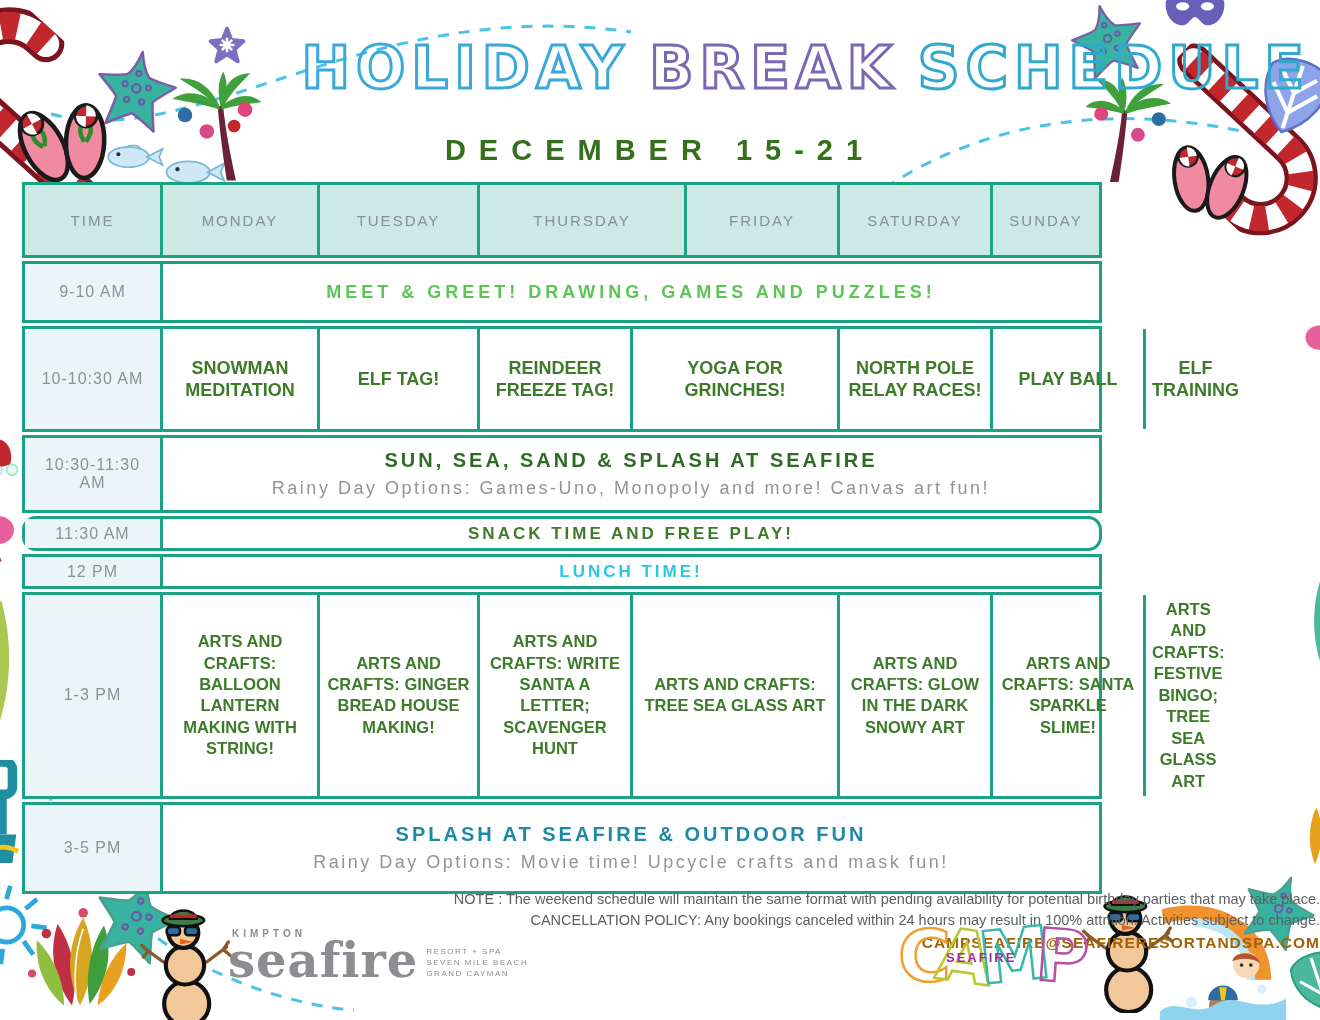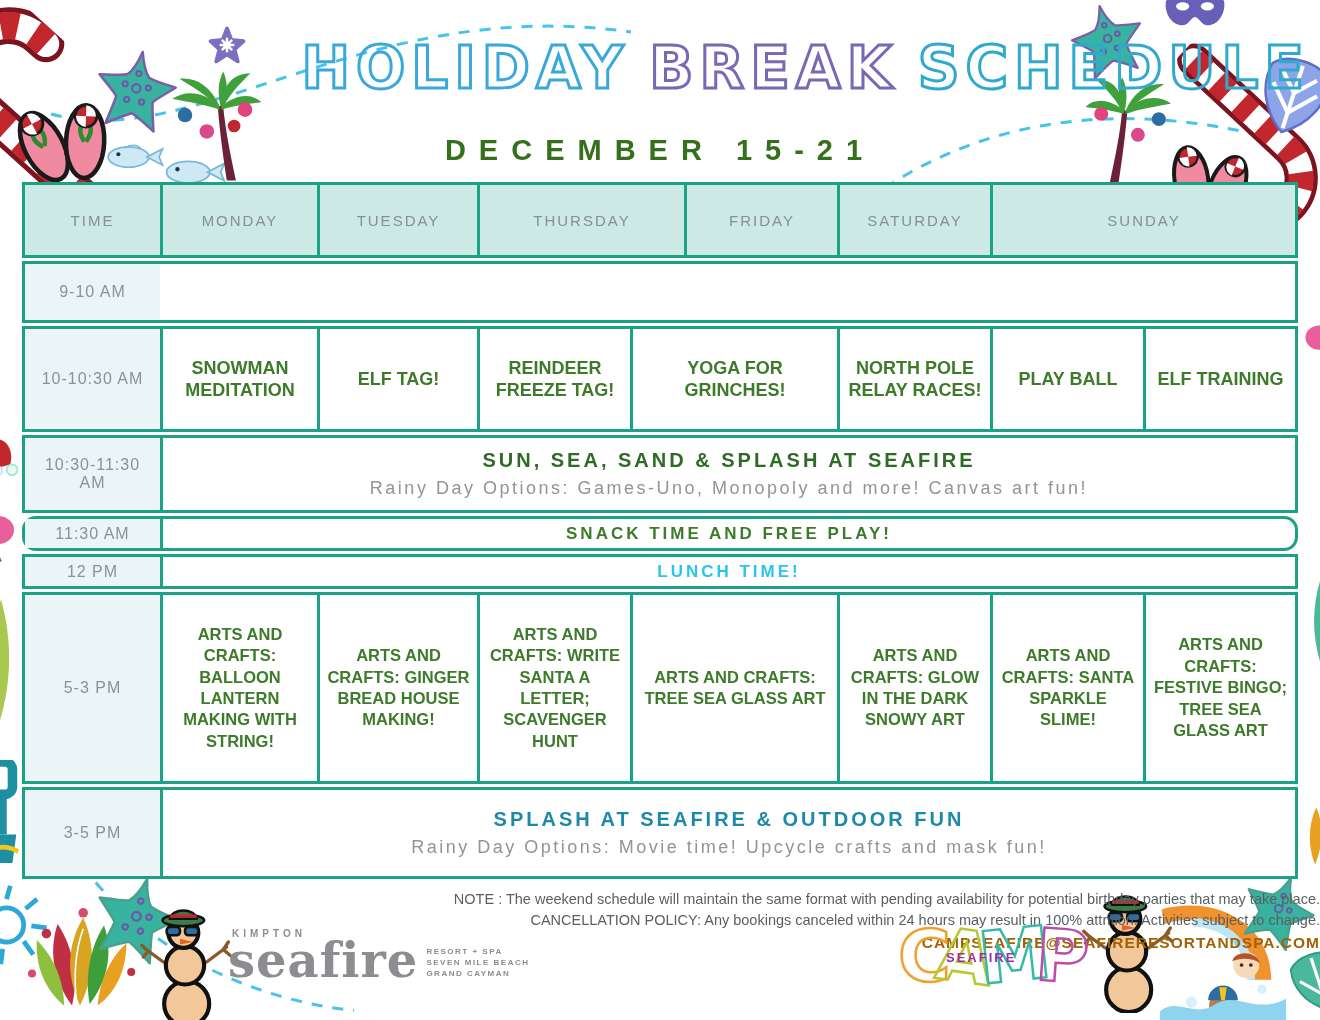--- a/index.html
+++ b/index.html
@@ -10,21 +10,21 @@
   .title{position:absolute;top:34px;left:0;right:0;text-align:right;z-index:3;
          font-family:"DejaVu Sans", sans-serif;font-weight:800;font-size:58px;
          letter-spacing:6px;color:transparent;}
   .title span{-webkit-text-stroke:3px #3aa8da;padding:0 10px;}
   .title .w2{-webkit-text-stroke-color:#7a68b4;}
   .title .w3{-webkit-text-stroke-color:#30a9cf;}
   .subtitle{position:absolute;top:134px;left:0;right:0;text-align:center;z-index:3;
             font-size:29px;font-weight:600;letter-spacing:13px;color:#35701c;}
 
   
-  .sched{position:absolute;left:22px;top:182px;width:1276px;z-index:2;display:flex;
+  .sched{position:absolute;left:22px;top:182px;width:1080px;z-index:2;display:flex;
          flex-direction:column;gap:3px;}
   .row{display:flex;border:3px solid #1ba183;background:#fff;box-sizing:border-box;align-items:stretch;}
   .cell{border-left:3px solid #1ba183;display:flex;align-items:center;justify-content:center;
         text-align:center;box-sizing:border-box;padding:4px 6px;}
   .cell:first-child{border-left:none;}
   .c-time{width:135px;flex:0 0 135px;background:#ebf5f8;color:#8a9297;font-size:16px;letter-spacing:1px;}
   .c-d0{flex:0 0 157px;} .c-d1{flex:0 0 160px;} .c-d2{flex:0 0 153px;}
   .c-d3{flex:0 0 207px;} .c-d4{flex:0 0 153px;} .c-d5{flex:0 0 153px;} .c-d6{flex:1 1 auto;}
   .c-span{flex:1 1 auto;flex-direction:column;justify-content:center;}
   .r-head{min-height:76px;}
@@ -43,21 +43,21 @@
 
   
   .footnotes{position:absolute;top:891px;left:0;right:0;text-align:right;z-index:3;color:#5a5f63;}
   .fn-note{font-size:14.5px;}
   .fn-cancel{font-size:14.5px;margin-top:5px;}
   .fn-email{font-size:15.5px;font-weight:700;letter-spacing:1px;margin-top:6px;color:#a16207;}
   .kimpton{position:absolute;left:228px;top:928px;z-index:3;color:#8c8c91;}
   .k-brand{font-size:10px;letter-spacing:4px;font-weight:600;margin-left:4px;}
   .k-row{display:flex;align-items:flex-end;gap:8px;}
   .k-name{font-family:"DejaVu Serif", serif;font-weight:800;font-size:48px;line-height:0.9;letter-spacing:1px;}
-  .k-subs{font-size:8px;letter-spacing:1.5px;font-weight:700;padding-bottom:4px;}
+  .k-subs{font-size:8px;letter-spacing:1.5px;font-weight:400;padding-bottom:4px;}
   .k-subs div{margin-top:2px;}
   .camp{position:absolute;left:898px;top:916px;z-index:3;width:180px;height:90px;}
   .camp-letters{font-family:"DejaVu Sans", sans-serif;font-weight:800;font-size:72px;line-height:80px;
                 color:transparent;letter-spacing:-14px;}
   .camp-letters .L0{-webkit-text-stroke:2.5px #f0a030;}
   .camp-letters .L1{-webkit-text-stroke:2.5px #b8c832;display:inline-block;transform:rotate(8deg);}
   .camp-letters .L2{-webkit-text-stroke:2.5px #38b8a8;display:inline-block;transform:rotate(-6deg);}
   .camp-letters .L3{-webkit-text-stroke:2.5px #b84fa8;display:inline-block;transform:rotate(4deg);}
   .camp-label{position:absolute;left:48px;top:34px;font-size:13px;font-weight:800;
               letter-spacing:2px;color:#a62ba0;background:rgba(255,255,255,.0);}
@@ -398,20 +398,21 @@
       <div class="cell c-d0">MONDAY</div>
       <div class="cell c-d1">TUESDAY</div>
       <div class="cell c-d3">THURSDAY</div>
       <div class="cell c-d4">FRIDAY</div>
       <div class="cell c-d5">SATURDAY</div>
       <div class="cell c-d6">SUNDAY</div>
     </div>
 
     <div class="row r1">
       <div class="cell c-time">9-10 AM</div>
+      <div class="cell c-span t-bright">MEET &amp; GREET! DRAWING, GAMES AND PUZZLES!</div>
     </div>
 
     <div class="row r2">
       <div class="cell c-time">10-10:30 AM</div>
       <div class="cell c-d0 t-dark">SNOWMAN MEDITATION</div>
       <div class="cell c-d1 t-dark">ELF TAG!</div>
       <div class="cell c-d2 t-dark">REINDEER FREEZE TAG!</div>
       <div class="cell c-d3 t-dark">YOGA FOR GRINCHES!</div>
       <div class="cell c-d4 t-dark">NORTH POLE RELAY RACES!</div>
       <div class="cell c-d5 t-dark">PLAY BALL</div>
@@ -430,21 +431,21 @@
       <div class="cell c-time">11:30 AM</div>
       <div class="cell c-span t-snack">SNACK TIME AND FREE PLAY!</div>
     </div>
 
     <div class="row r5">
       <div class="cell c-time">12 PM</div>
       <div class="cell c-span t-cyan">LUNCH TIME!</div>
     </div>
 
     <div class="row r6">
-      <div class="cell c-time">5-3 PM</div>
+      <div class="cell c-time">1-3 PM</div>
       <div class="cell c-d0 t-dark-sm">ARTS AND CRAFTS: BALLOON LANTERN MAKING WITH STRING!</div>
       <div class="cell c-d1 t-dark-sm">ARTS AND CRAFTS: GINGER BREAD HOUSE MAKING!</div>
       <div class="cell c-d2 t-dark-sm">ARTS AND CRAFTS: WRITE SANTA A LETTER; SCAVENGER HUNT</div>
       <div class="cell c-d3 t-dark-sm">ARTS AND CRAFTS: TREE SEA GLASS ART</div>
       <div class="cell c-d4 t-dark-sm">ARTS AND CRAFTS: GLOW IN THE DARK SNOWY ART</div>
       <div class="cell c-d5 t-dark-sm">ARTS AND CRAFTS: SANTA SPARKLE SLIME!</div>
       <div class="cell c-d6 t-dark-sm">ARTS AND CRAFTS: FESTIVE BINGO; TREE SEA GLASS ART</div>
     </div>
 
     <div class="row r7">

